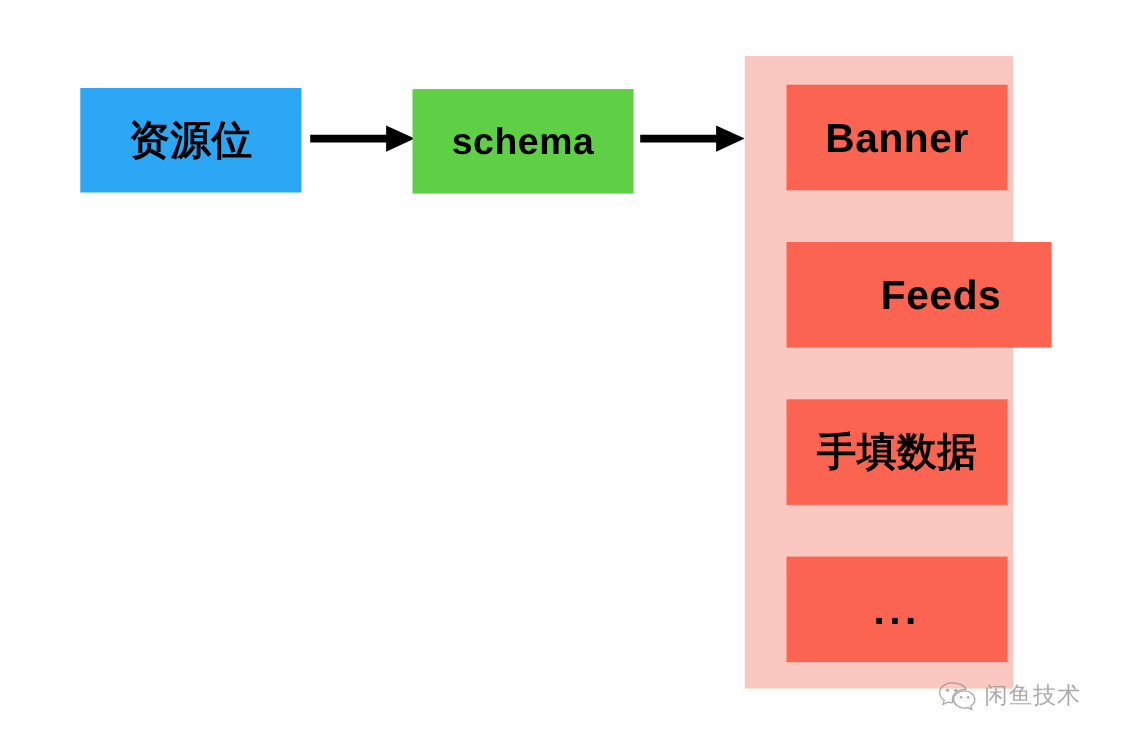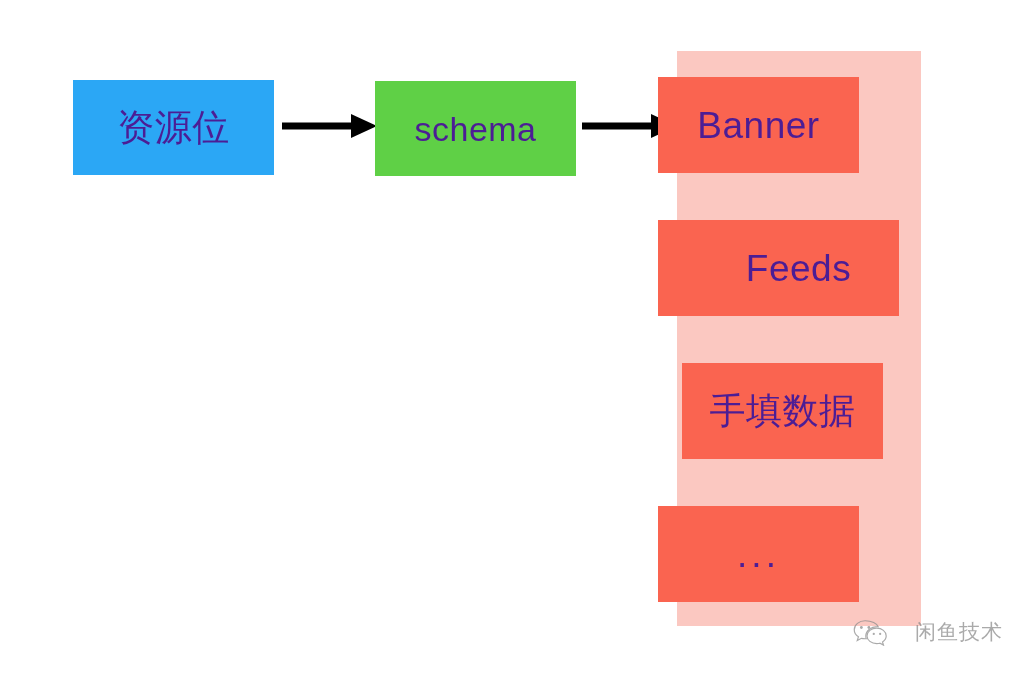--- a/index.html
+++ b/index.html
@@ -17,22 +17,22 @@
     background: #ffffff;
     overflow: hidden;
   }
 
   
   .node {
     position: absolute;
     display: flex;
     align-items: center;
     justify-content: center;
-    color: #4c1d95;
-    font-weight: 400;
+    color: #000000;
+    font-weight: 700;
     letter-spacing: 0.5px;
     line-height: 1;
     user-select: none;
   }
 
   
   .node-source {
     left: 73px;
     top: 80px;
     width: 201px;
@@ -56,29 +56,29 @@
     position: absolute;
     left: 677px;
     top: 51px;
     width: 244px;
     height: 575px;
     background: #FBC8C1;
   }
 
   
   .node-item {
-    left: 658px;
+    left: 715px;
     width: 201px;
     height: 96px;
     background: #FA6450;
     font-size: 37px;
   }
   .item-banner { top: 77px; }
   .item-feeds  { top: 220px; padding-left: 40px; }
-  .item-manual { top: 363px; font-size: 36px; margin-left: 24px; }
+  .item-manual { top: 363px; font-size: 36px; }
   .item-more   { top: 506px; font-size: 37px; letter-spacing: 4px; }
 
   
   .arrow {
     position: absolute;
     height: 30px;
   }
   .arrow-1 { left: 281px; top: 111px; width: 96px; }
   .arrow-2 { left: 581px; top: 111px; width: 96px; }
 
@@ -97,21 +97,20 @@
     width: 36px;
     height: 28px;
     flex: 0 0 auto;
   }
   .watermark-text {
     font-family: "DejaVu Sans", sans-serif;
     font-size: 21px;
     color: #8a8a8a;
     letter-spacing: 1px;
     white-space: nowrap;
-    margin-left: 20px;
   }
 </style>
 </head>
 <body>
 
 <div id="canvas">
 
   <div class="node node-source">资源位</div>
 
   <svg class="arrow arrow-1" viewBox="0 0 96 30">

